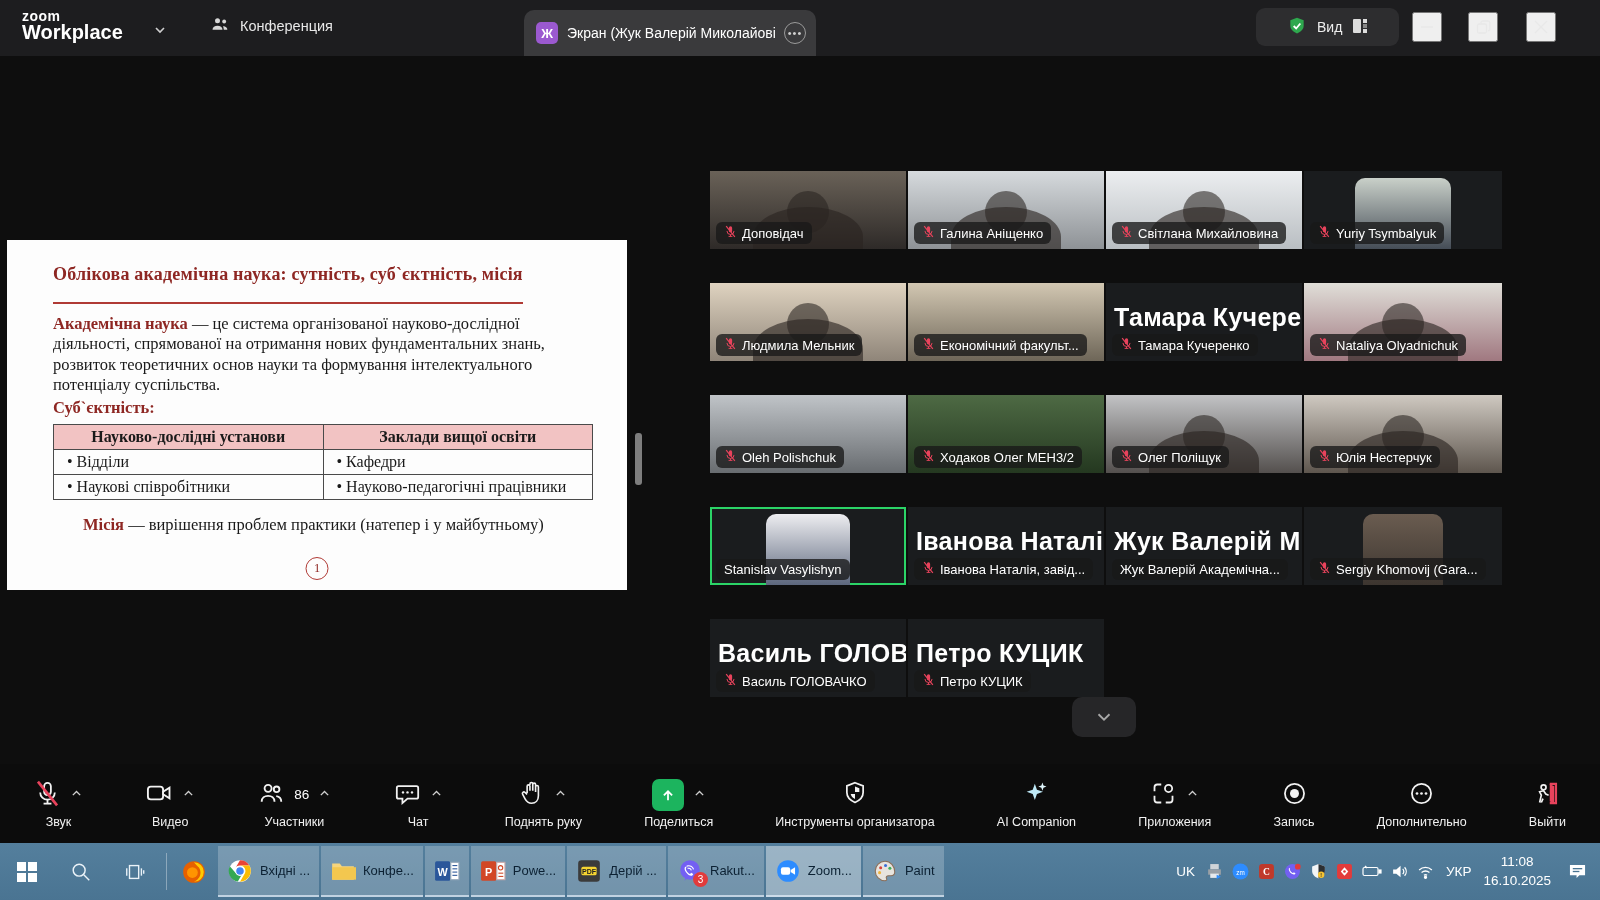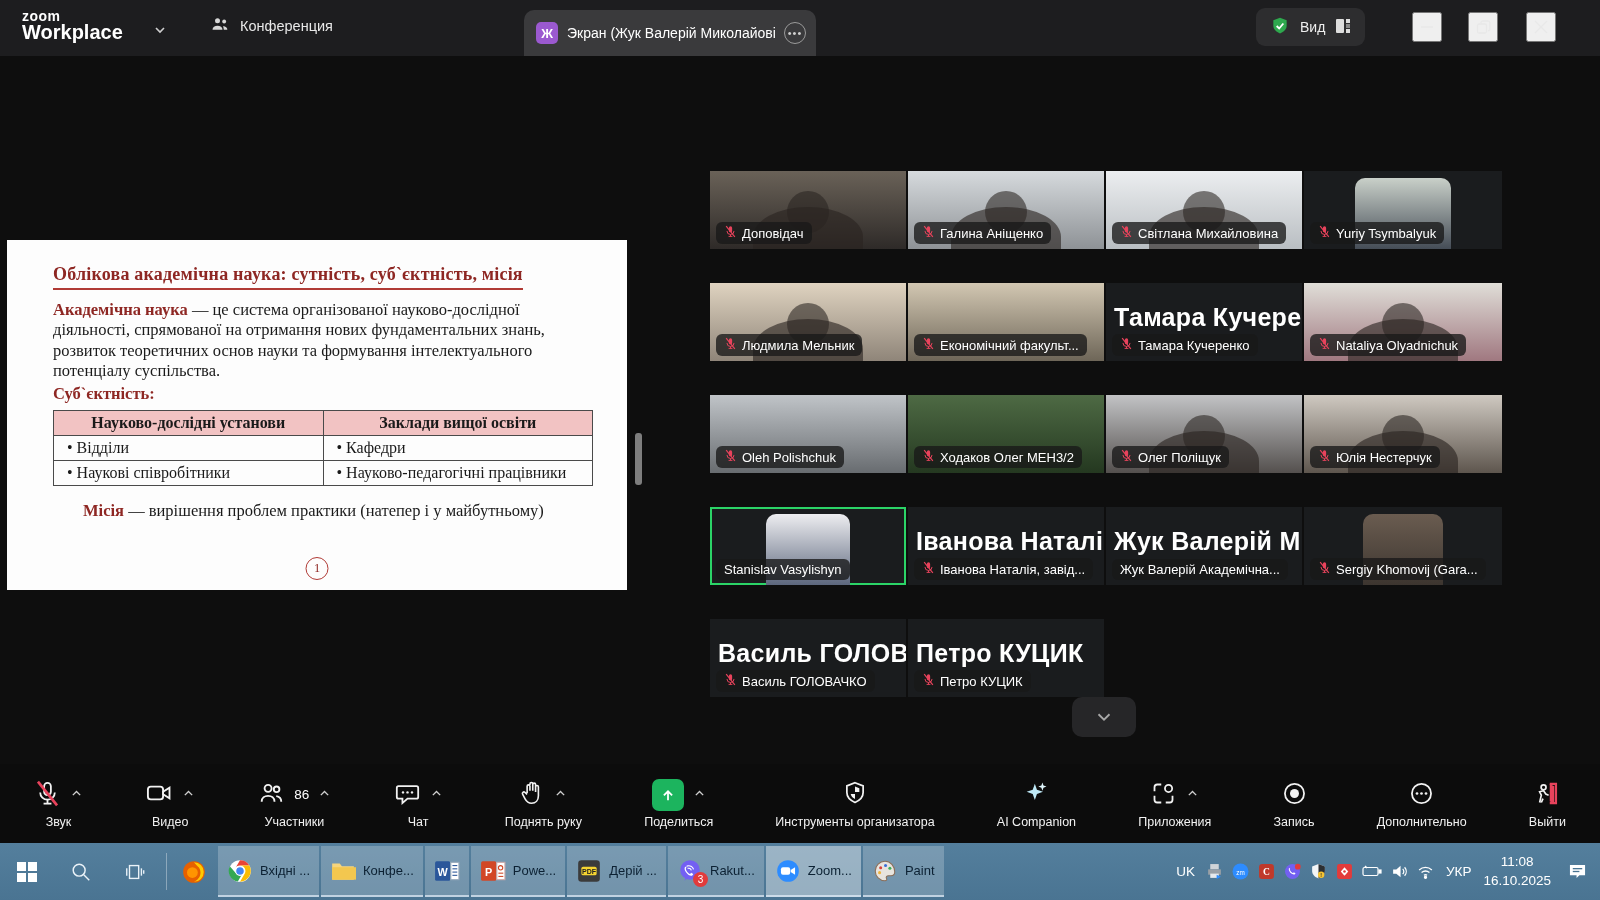--- a/index.html
+++ b/index.html
@@ -10,28 +10,28 @@
   #titlebar { position:absolute; left:0; top:0; width:1600px; height:56px; background:#1d1d1f; }
   .brand { position:absolute; left:22px; top:8px; color:#fff; }
   .brand .z { font-size:14px; font-weight:bold; letter-spacing:.5px; }
   .brand .w { font-size:20px; font-weight:bold; margin-top:-3px; }
   .brand-chevron { position:absolute; left:152px; top:22px; }
   .tab-conf { position:absolute; left:210px; top:14px; display:flex; align-items:center; gap:10px; color:#e8e8e8; font-size:14.5px; }
   .tab-screen { position:absolute; left:524px; top:10px; width:292px; height:46px; background:#3a3a3c; border-radius:10px 10px 0 0; display:flex; align-items:center; gap:9px; padding:0 10px 0 12px; color:#fff; font-size:14px; }
   .tab-screen .badge-icon { width:22px; height:22px; border-radius:5px; background:#9b59d0; color:#fff; font-size:13px; font-weight:bold; display:flex; align-items:center; justify-content:center; flex:0 0 auto; }
   .tab-screen .t { white-space:nowrap; overflow:hidden; }
   .tab-ellipsis { width:22px; height:22px; border-radius:50%; border:1.4px solid #9a9a9a; color:#cfcfcf; display:flex; align-items:center; justify-content:center; font-size:11px; letter-spacing:1px; flex:0 0 auto; }
-  .view-group { position:absolute; left:1256px; top:8px; height:38px; background:#2d2d2f; border-radius:9px; display:flex; align-items:center; gap:10px; padding:0 14px; color:#eee; font-size:14px; }
+  .view-group { position:absolute; left:1256px; top:8px; height:38px; background:#2d2d2f; border-radius:9px; display:flex; align-items:center; gap:10px; padding:0 31px; color:#eee; font-size:14px; }
   .winbtn { position:absolute; top:12px; width:30px; height:30px; display:flex; align-items:center; justify-content:center; }
   
   #content { position:absolute; left:0; top:56px; width:1600px; height:708px; background:#0e0e0e; }
 
   
   #slide { position:absolute; left:7px; top:184px; width:620px; height:350px; background:#fdfdfd; color:#1a1a1a; font-family:"Liberation Serif", serif; padding:24px 28px 0 46px; }
-  #slide h1 { font-size:18px; font-weight:bold; color:#8e2723; width:fit-content; padding-bottom:3px; border-bottom:2.5px solid #b03a35; letter-spacing:.2px; }
+  #slide h1 { font-size:18px; font-weight:bold; color:#8e2723; width:fit-content; padding-bottom:17px; border-bottom:2.5px solid #b03a35; letter-spacing:.2px; }
   #slide .para { margin-top:10px; font-size:16.5px; line-height:1.24; }
   #slide .red-b { color:#8e2723; font-weight:bold; }
   #slide .subj { margin-top:2px; font-size:16.5px; font-weight:bold; color:#8e2723; }
   #slide table { margin-top:6px; border-collapse:collapse; width:540px; font-size:16px; }
   #slide th { background:#f2c3c3; border:1px solid #4a4a4a; font-weight:bold; padding:3px 6px; text-align:center; }
   #slide td { border:1px solid #4a4a4a; padding:2px 8px 2px 10px; vertical-align:top; width:50%; }
   #slide td .li { padding-left:14px; text-indent:-11px; line-height:1.25; }
   #slide .mission { margin-top:15px; font-size:16.5px; padding-left:30px; }
   .pagenum { position:absolute; left:50%; bottom:10px; transform:translateX(-50%); width:23px; height:23px; border:1.5px solid #b03a35; border-radius:50%; color:#8e2723; font-size:12.5px; display:flex; align-items:center; justify-content:center; }
   .divider-handle { position:absolute; left:635px; top:377px; width:7px; height:52px; background:#7e7e7e; border-radius:3px; }

